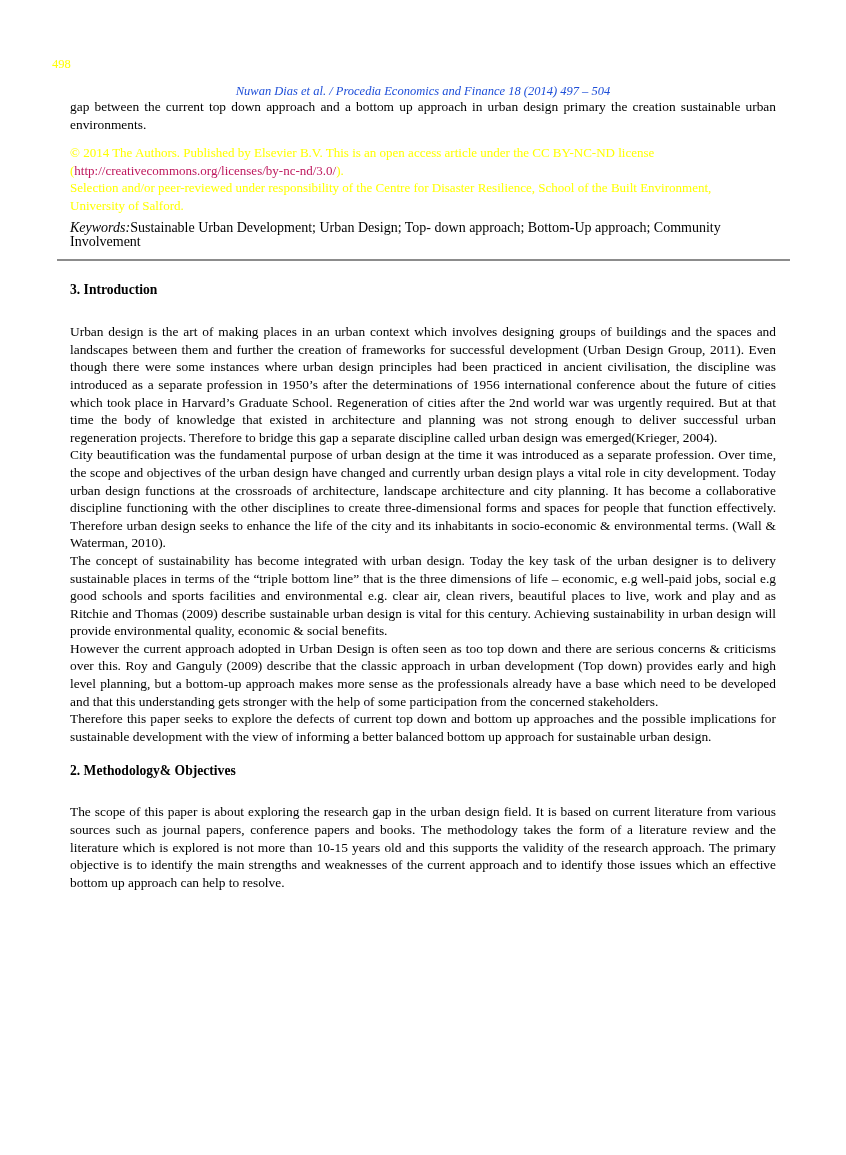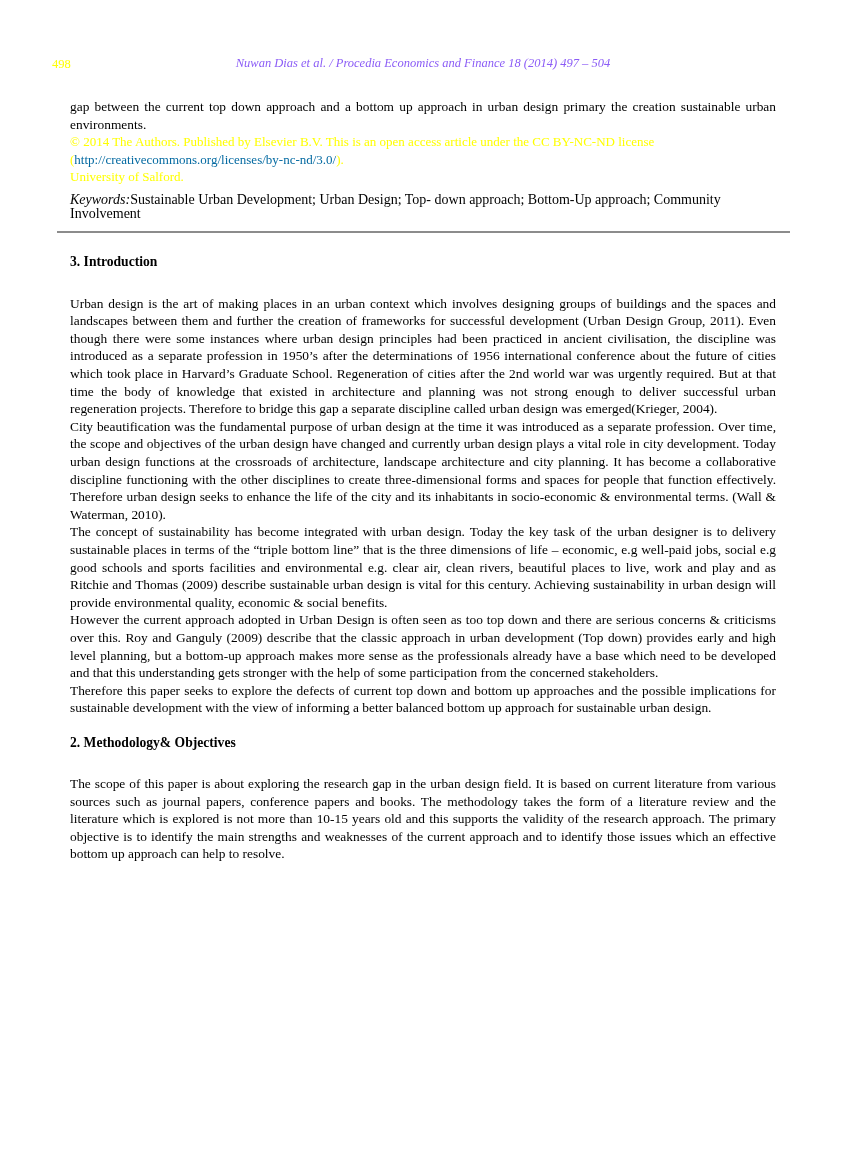--- a/index.html
+++ b/index.html
@@ -31,42 +31,44 @@
     position: absolute;
     left: -18px;
     top: 1px;
     font-size: 12.5px;
     color: #ffff00;
   }
   .citation {
     text-align: center;
     font-style: italic;
     font-size: 12.5px;
-    color: #8b5cf6;
+    color: #1d4ed8;
+    margin-top: 28px;
   }
   .flow {
     position: absolute;
     top: 98px;
     left: 70px;
     width: 706px;
   }
   .body-text {
     font-size: 13.4px;
     line-height: 17.6px;
     text-align: justify;
     margin: 0;
   }
   .license {
+    margin-top: 11px;
     font-size: 13px;
     line-height: 17.5px;
     color: #ffff00;
   }
   .lic-line { white-space: nowrap; }
   .url {
-    color: #0369a1;
+    color: #be185d;
     text-decoration: none;
     cursor: pointer;
   }
   .keywords {
     margin: 7px 0 8px 0;
     font-size: 14px;
     line-height: 14px;
     color: #000000;
   }
   .kw-label { font-style: italic; }
@@ -94,20 +96,21 @@
     <div class="citation">Nuwan Dias et al. / Procedia Economics and Finance 18 (2014) 497 – 504</div>
   </div>
 
   <div class="flow">
 
     <p class="body-text">gap between the current top down approach and a bottom up approach in urban design primary the creation sustainable urban environments.</p>
 
     <div class="license">
       <div class="lic-line">© 2014 The Authors. Published by Elsevier B.V. This is an open access article under the CC BY-NC-ND license</div>
       <div class="lic-line"><span>(</span><a class="url">http://creativecommons.org/licenses/by-nc-nd/3.0/</a><span>).</span></div>
+      <div class="lic-line">Selection and/or peer-reviewed under responsibility of the Centre for Disaster Resilience, School of the Built Environment,</div>
       <div class="lic-line">University of Salford.</div>
     </div>
 
     <p class="keywords"><span class="kw-label">Keywords:</span><span>Sustainable Urban Development; Urban Design; Top- down approach; Bottom-Up approach; Community Involvement</span></p>
 
     <hr class="rule">
 
     <h2 class="sec-heading">3. Introduction</h2>
 
     <p class="body-text">Urban design is the art of making places in an urban context which involves designing groups of buildings and the spaces and landscapes between them and further the creation of frameworks for successful development (Urban Design Group, 2011). Even though there were some instances where urban design principles had been practiced in ancient civilisation, the discipline was introduced as a separate profession in 1950’s after the determinations of 1956 international conference about the future of cities which took place in Harvard’s Graduate School. Regeneration of cities after the 2nd world war was urgently required. But at that time the body of knowledge that existed in architecture and planning was not strong enough to deliver successful urban regeneration projects. Therefore to bridge this gap a separate discipline called urban design was emerged(Krieger, 2004).</p>

